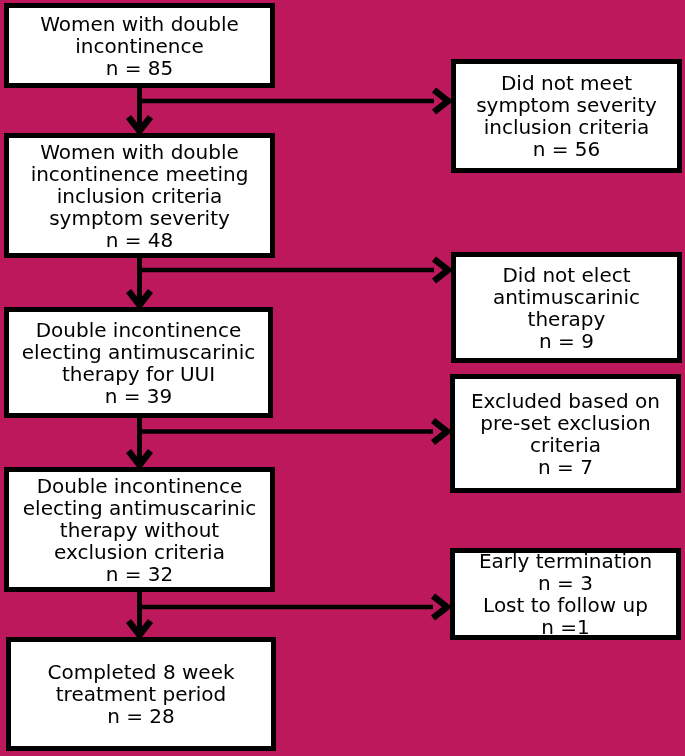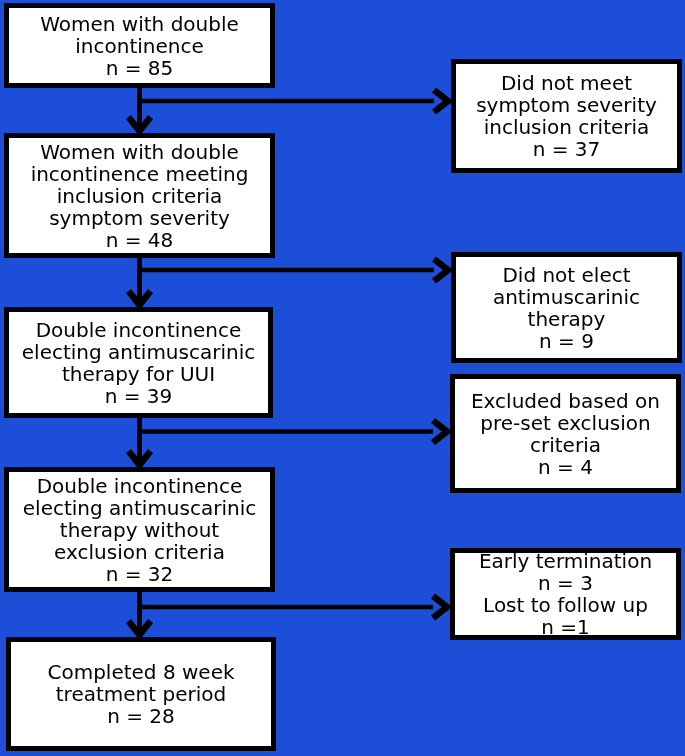--- a/index.html
+++ b/index.html
@@ -1,20 +1,20 @@
 <!DOCTYPE html>
 <html><head>
 <meta charset="utf-8">
 <style>
   html, body { margin: 0; padding: 0; background: #ffffff; }
   .canvas {
     position: relative;
     width: 685px;
     height: 756px;
-    background: #1d4ed8;
+    background: #be185d;
     font-family: "DejaVu Sans", "Liberation Sans", sans-serif;
     color: #000000;
     overflow: hidden;
   }
   .arrow-layer {
     position: absolute;
     left: 0; top: 0;
     width: 685px; height: 756px;
   }
   .box {
@@ -104,33 +104,33 @@
   <div class="box b-l5">
     <div class="box-text">Completed 8 week
 treatment period
 n = 28</div>
   </div>
 
   <div class="box b-r1">
     <div class="box-text">Did not meet
 symptom severity
 inclusion criteria
-n = 37</div>
+n = 56</div>
   </div>
   <div class="box b-r2">
     <div class="box-text">Did not elect
 antimuscarinic
 therapy
 n = 9</div>
   </div>
   <div class="box b-r3">
     <div class="box-text">Excluded based on
 pre-set exclusion
 criteria
-n = 4</div>
+n = 7</div>
   </div>
   <div class="box b-r4">
     <div class="box-text">Early termination
 n = 3
 Lost to follow up
 n =1</div>
   </div>
 
 </div>
 

